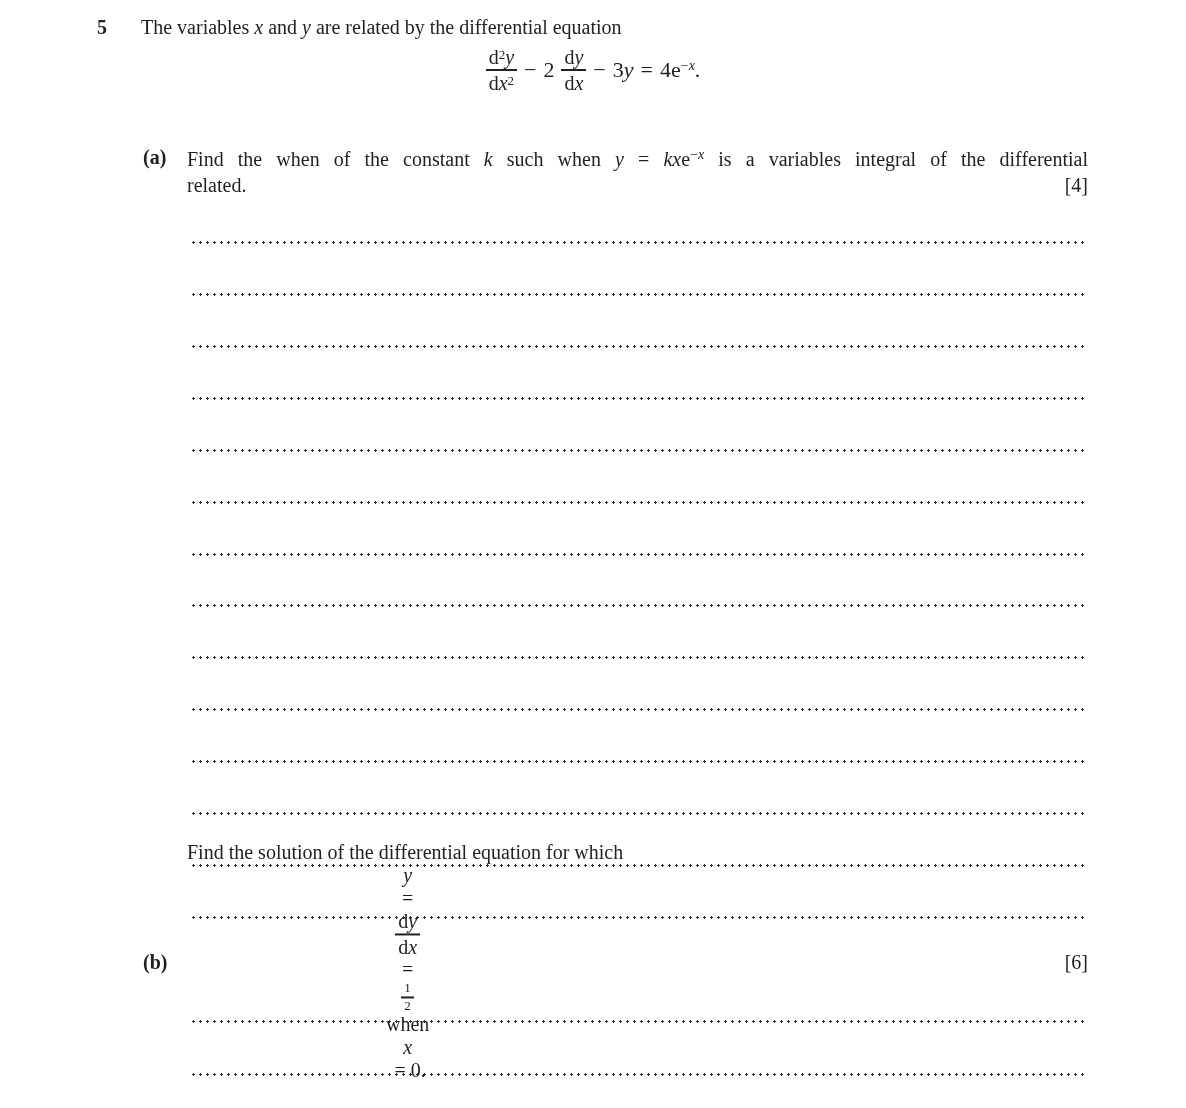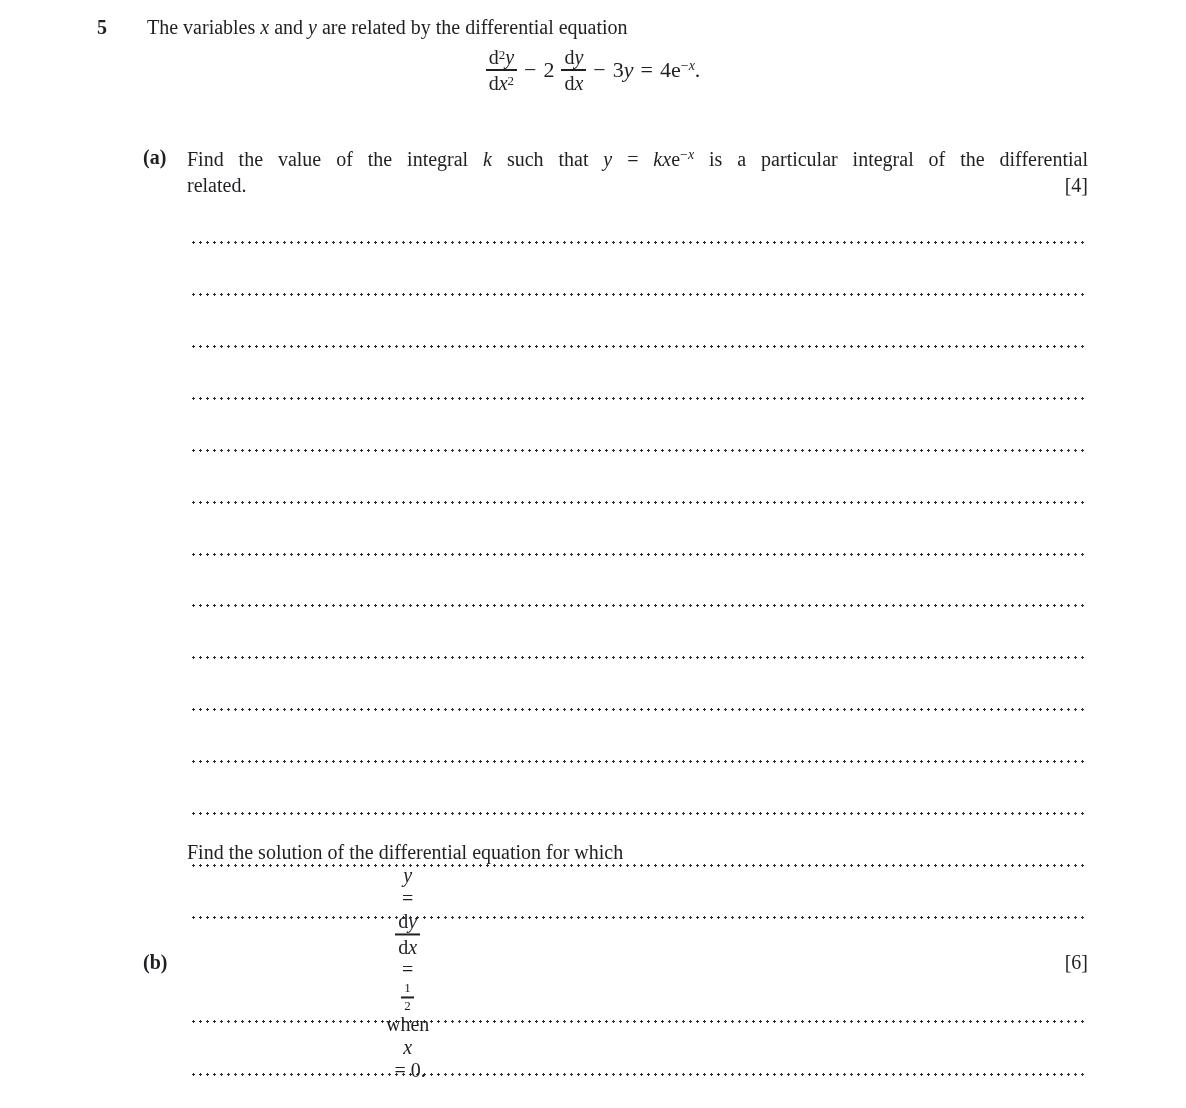--- a/index.html
+++ b/index.html
@@ -21,21 +21,21 @@
 
   
   #q-number {
     position: absolute;
     left: 97px;
     top: 16px;
     font-weight: bold;
   }
   #intro {
     position: absolute;
-    left: 147px;
+    left: 141px;
     top: 16px;
     white-space: nowrap;
     font-family: Liberation Serif, serif;
   }
 
   
   #equation {
     position: absolute;
     top: 46px;
     left: 0;
@@ -178,21 +178,21 @@
     </span>
     <span class="op">−</span>
     <span><span>3</span><span class="it">y</span></span>
     <span class="op">=</span>
     <span><span>4</span><span>e</span><sup class="exp"><span>−</span><span class="it">x</span></sup><span>.</span></span>
   </div>
 
   <div id="part-a">
     <span class="part-label">(a)</span>
     <div class="part-body">
-      <div id="a-line1"><span>Find the value of the integral </span><span class="it">k</span><span> such that </span><span class="it">y</span><span> = </span><span class="it">kx</span><span>e</span><sup class="exp"><span>−</span><span class="it">x</span></sup><span> is a particular integral of the differential</span></div>
+      <div id="a-line1"><span>Find the when of the constant </span><span class="it">k</span><span> such when </span><span class="it">y</span><span> = </span><span class="it">kx</span><span>e</span><sup class="exp"><span>−</span><span class="it">x</span></sup><span> is a variables integral of the differential</span></div>
       <div id="a-line2">
         <span>related.</span>
         <span class="marks">[4]</span>
       </div>
     </div>
   </div>
 
   <div id="part-b">
     <span class="part-label">(b)</span>
     <div class="part-body"><span>Find the solution of the differential equation for which </span><span class="it">y</span><span> = </span><span class="frac"><span class="num"><span>d</span><span class="it">y</span></span><span class="bar"></span><span class="den"><span>d</span><span class="it">x</span></span></span><span> = </span><span class="frac small"><span class="num">1</span><span class="bar"></span><span class="den">2</span></span><span> when </span><span class="it">x</span><span> = 0.</span></div>

